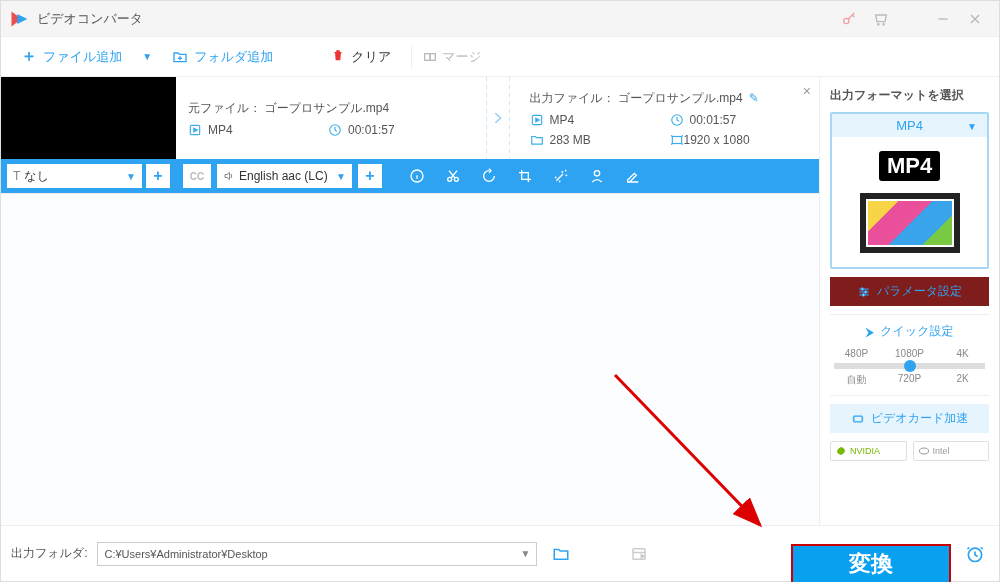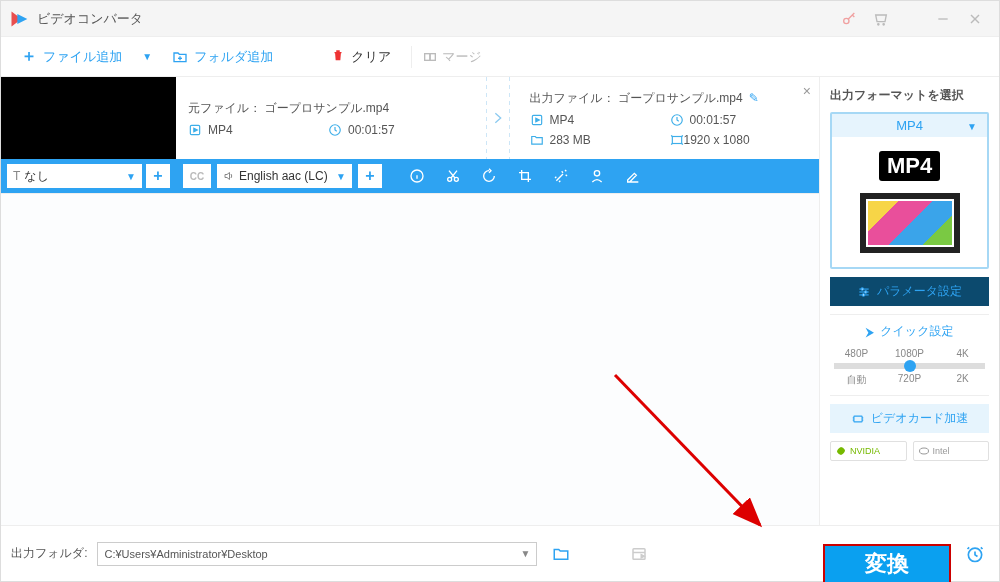--- a/index.html
+++ b/index.html
@@ -43,34 +43,34 @@
 .tool-ic{width:30px;height:30px;display:flex;align-items:center;justify-content:center;color:#fff;cursor:pointer;}
 .tool-ic svg{width:16px;height:16px;}
 .side{width:180px;background:#fff;border-left:1px solid #eee;padding:10px;display:flex;flex-direction:column;gap:8px;}
 .side-title{font-size:12px;color:#555;font-weight:bold;}
 .fmt-box{border:2px solid #a6d8f5;border-radius:2px;}
 .fmt-hdr{background:#e6f4fd;color:#2ea3f2;font-size:13px;text-align:center;padding:4px 0;position:relative;cursor:pointer;}
 .fmt-hdr .tri{position:absolute;right:10px;top:7px;color:#2ea3f2;font-size:10px;}
 .fmt-img{height:130px;display:flex;align-items:center;justify-content:center;background:#fff;position:relative;}
 .mp4-badge{background:#000;color:#fff;font-size:22px;font-weight:bold;padding:2px 8px;border-radius:3px;position:absolute;top:14px;}
 .strip{position:absolute;bottom:14px;width:100px;height:60px;background:linear-gradient(135deg,#f7d547 0 25%,#e94f9b 25% 50%,#3aa4ea 50% 75%,#7ac943 75%);border:6px solid #222;box-shadow:inset 0 0 0 2px #fff;}
-.param-btn{background:#0c4a6e;color:#2ea3f2;font-size:12px;padding:6px 8px;display:flex;align-items:center;gap:6px;cursor:pointer;justify-content:center;}
+.param-btn{background:#7f1d1d;color:#2ea3f2;font-size:12px;padding:6px 8px;display:flex;align-items:center;gap:6px;cursor:pointer;justify-content:center;}
 .quick-title{color:#2ea3f2;font-size:12px;display:flex;align-items:center;gap:6px;justify-content:center;}
 .res-grid{font-size:10px;color:#888;display:grid;grid-template-columns:1fr 1fr 1fr;gap:4px 0;text-align:center;}
 .res-slider{height:6px;background:#ddd;position:relative;margin:4px 4px;}
 .res-slider .knob{position:absolute;width:12px;height:12px;border-radius:50%;background:#2ea3f2;top:-3px;left:50%;transform:translateX(-50%);}
 .gpu-btn{background:#e6f4fd;color:#2ea3f2;font-size:12px;padding:6px 4px;display:flex;align-items:center;gap:6px;justify-content:center;cursor:pointer;}
 .chips{display:flex;gap:6px;}
 .chip{flex:1;border:1px solid #e0e0e0;border-radius:2px;padding:3px 4px;font-size:9px;display:flex;align-items:center;gap:3px;color:#999;}
 .chip.nv{color:#76b900;}
 .footer{height:56px;background:#fff;border-top:1px solid #eee;display:flex;align-items:center;padding:0 10px;gap:10px;}
 .out-lbl{font-size:12px;color:#555;}
 .out-input{flex:0 0 440px;height:24px;border:1px solid #ccc;font-size:11px;padding:0 6px;color:#555;display:flex;align-items:center;justify-content:space-between;cursor:pointer;}
 .foot-ic{color:#2ea3f2;width:28px;height:28px;display:flex;align-items:center;justify-content:center;cursor:pointer;}
-.convert-btn{background:#0aa0f0;color:#fff;font-size:22px;font-weight:bold;width:128px;height:40px;display:flex;align-items:center;justify-content:center;cursor:pointer;border:2px solid #c00;margin-left:auto;margin-top:20px;}
+.convert-btn{background:#0aa0f0;color:#fff;font-size:22px;font-weight:bold;width:160px;height:40px;display:flex;align-items:center;justify-content:center;cursor:pointer;border:2px solid #c00;margin-left:auto;margin-top:20px;}
 .clock{color:#2ea3f2;cursor:pointer;}
 .arrow{position:absolute;pointer-events:none;}
 .ghost-ic{color:#ccc;width:28px;height:28px;display:flex;align-items:center;justify-content:center;}
 </style>
 </head>
 <body>
 
 <div class="window">
 
   <div class="titlebar">

